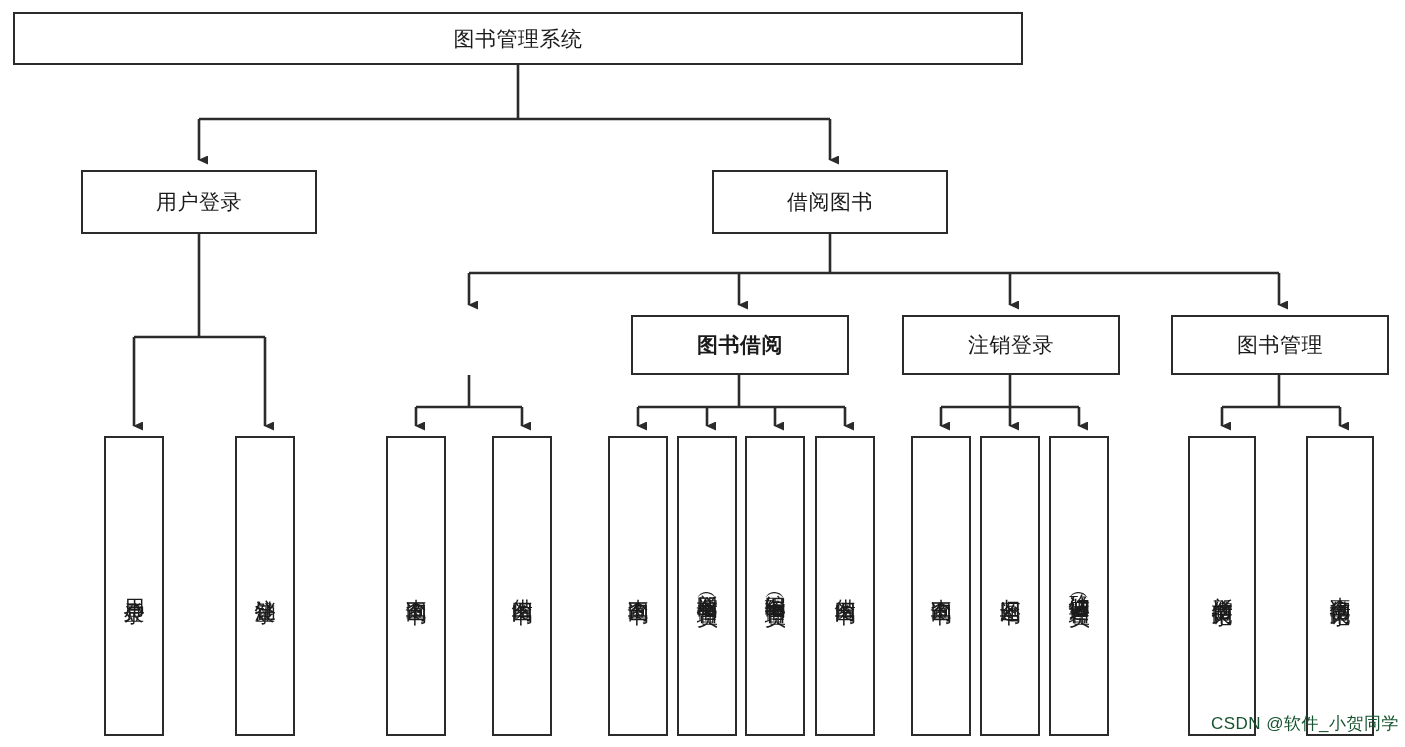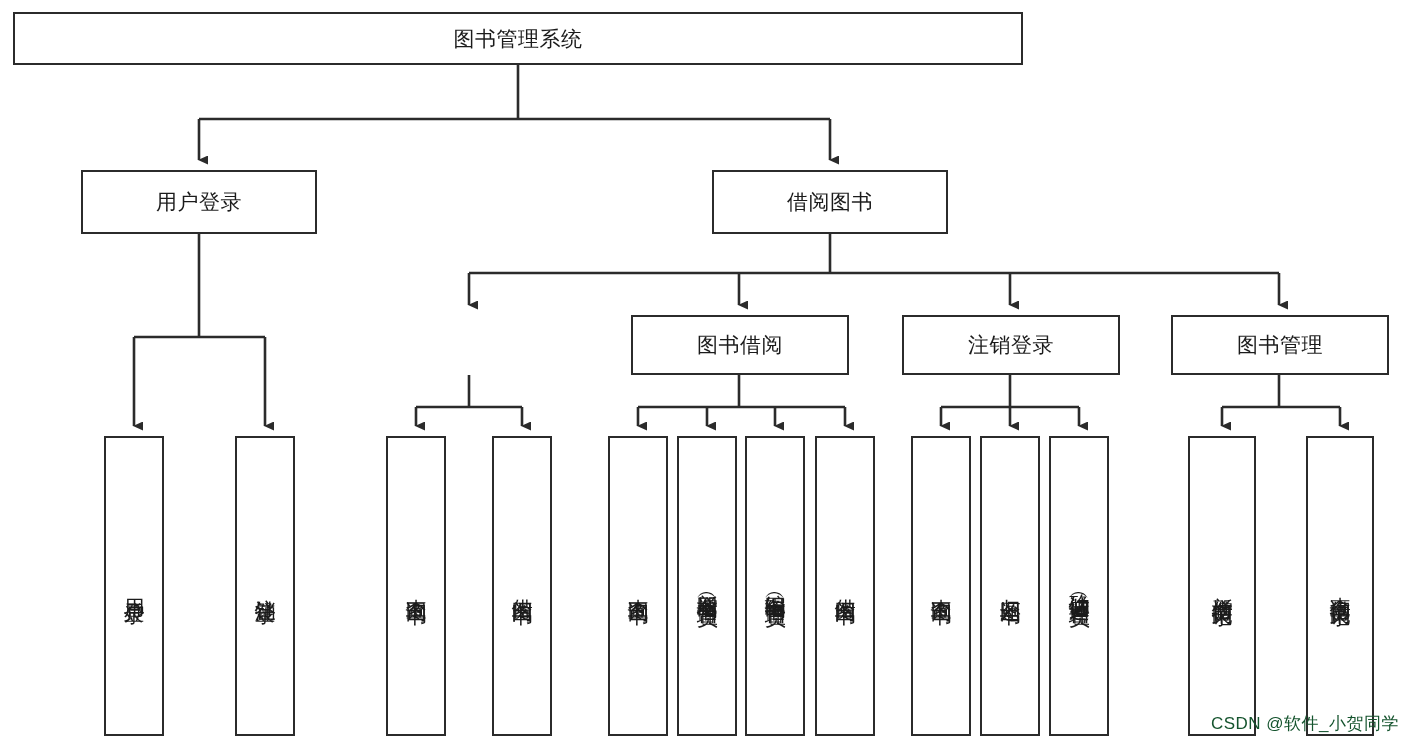--- a/index.html
+++ b/index.html
@@ -133,21 +133,21 @@
 
   <div class="node horiz" style="left:81px; top:170px; width:236px; height:64px;">
     <span>用户登录</span>
   </div>
 
   <div class="node horiz" style="left:712px; top:170px; width:236px; height:64px;">
     <span>借阅图书</span>
   </div>
 
 
-  <div class="node horiz" style="left:631px; top:315px; width:218px; height:60px;">
+  <div class="node horiz" style="left:631px; top:315px; width:218px; height:60px;font-weight:bold;">
     <span>图书借阅</span>
   </div>
 
   <div class="node horiz" style="left:902px; top:315px; width:218px; height:60px;">
     <span>注销登录</span>
   </div>
 
   <div class="node horiz" style="left:1171px; top:315px; width:218px; height:60px;">
     <span>图书管理</span>
   </div>

